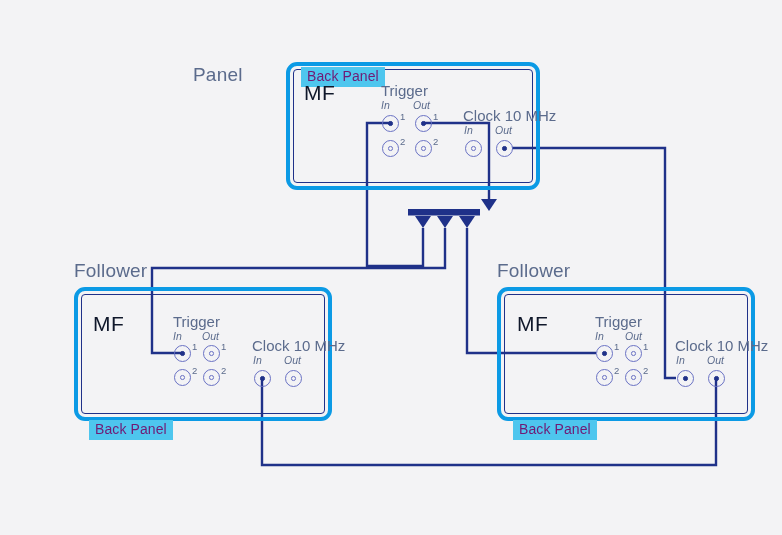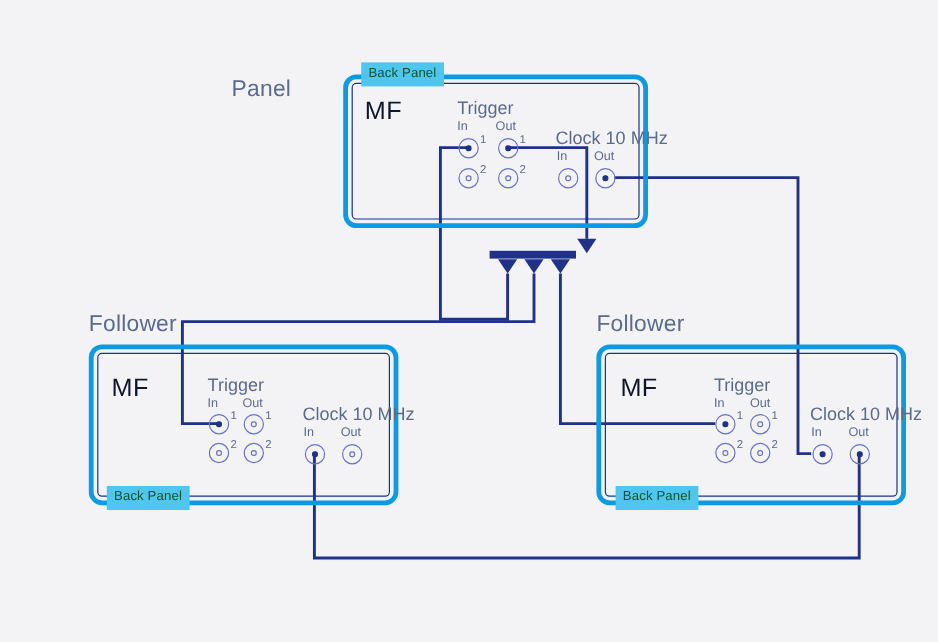--- a/index.html
+++ b/index.html
@@ -12,28 +12,28 @@
   #stage{position:absolute;inset:0;width:782px;height:535px;}
   svg.layer{position:absolute;left:0;top:0;width:782px;height:535px;overflow:visible;}
   .wire{fill:none;stroke:#1f3189;stroke-width:2.4;}
   .splitbar{fill:#1f3189;}
   .arrow{fill:#1f3189;}
 
   .device{position:absolute;box-sizing:border-box;
     border:4px solid #0b9ae5;border-radius:11px;background:transparent;}
   .device .inner{position:absolute;inset:3px;border:1.6px solid #1f3189;border-radius:4px;}
 
-  .badge{position:absolute;background:#4ec6ee;color:#14532d;
-    font-size:11px;line-height:17px;padding:1px 6px 2px 6px;white-space:nowrap;
-    letter-spacing:.1px;}
+  .badge{position:absolute;background:#4ec6ee;color:#701a75;
+    font-size:14px;line-height:17px;padding:1px 6px 2px 6px;white-space:nowrap;
+    letter-spacing:.1px;margin-top:15px;}
 
   .mf{position:absolute;color:#0f172a;font-size:21px;line-height:21px;letter-spacing:.4px;}
   .title{position:absolute;color:#5b6b8c;font-size:19px;line-height:19px;letter-spacing:.2px;}
   .grplabel{position:absolute;color:#5b6b8c;font-size:15px;line-height:12px;white-space:nowrap;}
-  .portlabel{position:absolute;color:#5b6b8c;font-size:10.5px;line-height:12px;white-space:nowrap;}
+  .portlabel{position:absolute;color:#5b6b8c;font-size:10.5px;line-height:12px;white-space:nowrap;font-style:italic;}
   .idx{position:absolute;color:#5b6b8c;font-size:9.5px;line-height:10px;}
 
   .bnc{position:absolute;width:17px;height:17px;border-radius:50%;
     border:1.4px solid #6a72c4;box-sizing:border-box;background:transparent;}
   .bnc::after{content:"";position:absolute;left:50%;top:50%;
     width:4.6px;height:4.6px;margin:-2.3px 0 0 -2.3px;border-radius:50%;
     border:1.3px solid #6a72c4;box-sizing:border-box;}
   .bnc.live::after{background:#1f3189;border-color:#1f3189;}
 </style>
 </head>

